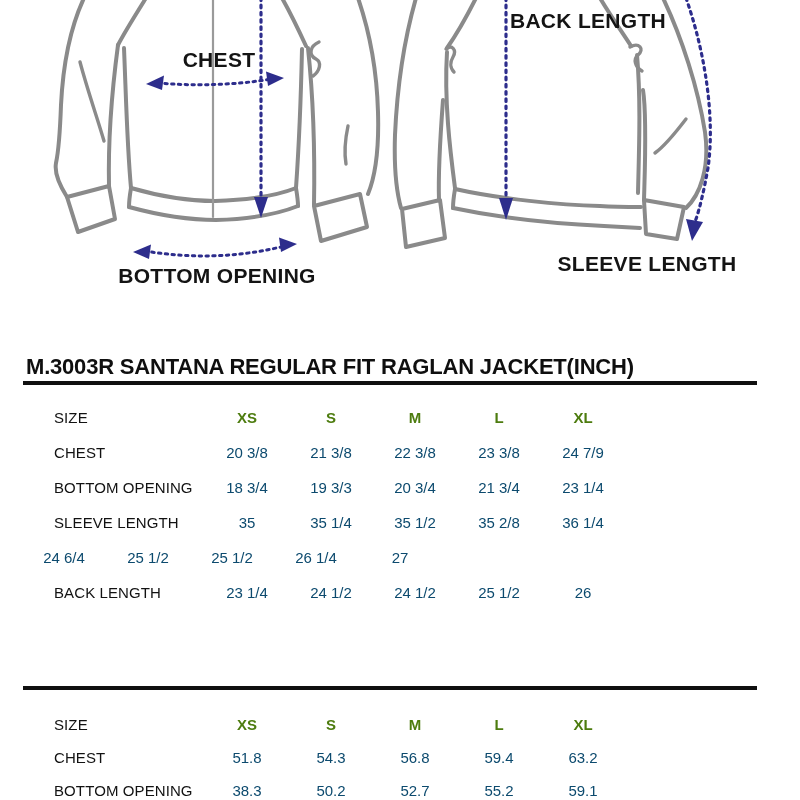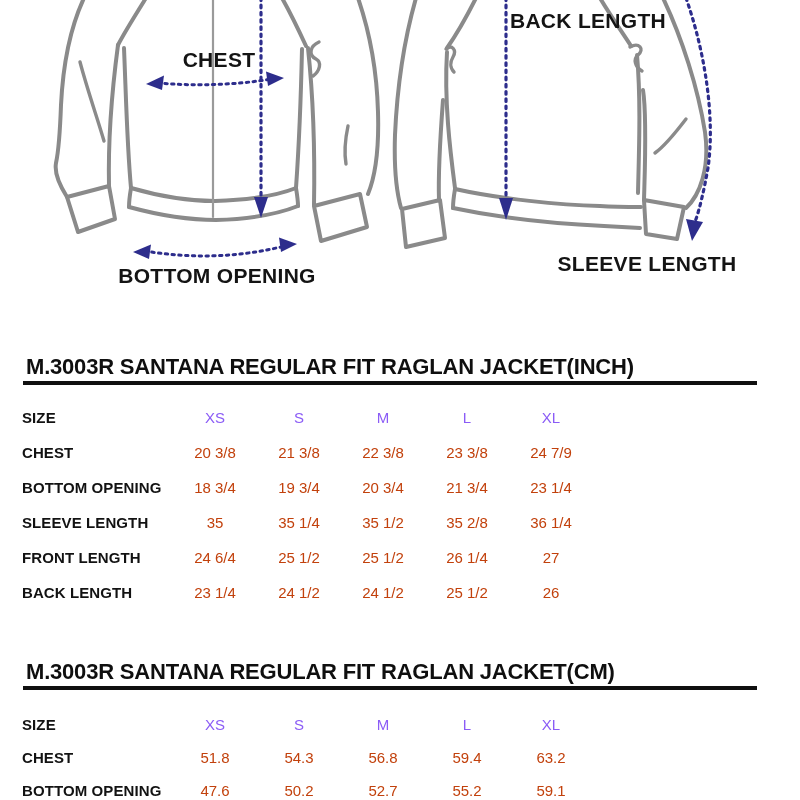--- a/index.html
+++ b/index.html
@@ -18,23 +18,23 @@
     letter-spacing:-0.2px; color:#0f0f0f; white-space:nowrap; line-height:1;
   }
   .title-rule {
     position:absolute; left:23px; width:734px; height:4px; background:#101010;
   }
   .size-table { position:absolute; left:22px; }
   .tr { display:flex; align-items:center; }
   .inch-table .tr { height:35px; }
   .cm-table .tr { height:33px; }
   .td { font-size:15px; }
-  .td.lbl { width:151px; font-weight:bold; color:#121212; letter-spacing:0.1px; }
-  .td.val { width:84px; text-align:center; font-weight:normal; color:#c2410c; }
-  .tr.head .td.val { font-weight:normal; color:#8b5cf6; }
+  .td.lbl { width:151px; font-weight:normal; color:#121212; letter-spacing:0.1px;margin-left:32px; }
+  .td.val { width:84px; text-align:center; font-weight:normal; color:#0c4a6e; }
+  .tr.head .td.val { font-weight:bold; color:#4d7c0f; }
 </style>
 </head>
 <body>
 
 <div class="page">
 
   <svg class="diagram-svg" width="800" height="300" viewBox="0 0 800 300">
 
     <g fill="none" stroke="#8a8a8a" stroke-width="4" stroke-linecap="round" stroke-linejoin="round">
       <path d="M 84,-2 C 70,28 63,65 61,105 C 60,133 59,149 56,163 C 54,174 60,186 67,197"></path>
@@ -125,52 +125,50 @@
       <div class="td lbl">CHEST</div>
       <div class="td val">20 3/8</div>
       <div class="td val">21 3/8</div>
       <div class="td val">22 3/8</div>
       <div class="td val">23 3/8</div>
       <div class="td val">24 7/9</div>
     </div>
     <div class="tr">
       <div class="td lbl">BOTTOM OPENING</div>
       <div class="td val">18 3/4</div>
-      <div class="td val">19 3/4</div>
+      <div class="td val">19 3/3</div>
       <div class="td val">20 3/4</div>
       <div class="td val">21 3/4</div>
       <div class="td val">23 1/4</div>
     </div>
     <div class="tr">
       <div class="td lbl">SLEEVE LENGTH</div>
       <div class="td val">35</div>
       <div class="td val">35 1/4</div>
       <div class="td val">35 1/2</div>
       <div class="td val">35 2/8</div>
       <div class="td val">36 1/4</div>
     </div>
     <div class="tr">
-      <div class="td lbl">FRONT LENGTH</div>
       <div class="td val">24 6/4</div>
       <div class="td val">25 1/2</div>
       <div class="td val">25 1/2</div>
       <div class="td val">26 1/4</div>
       <div class="td val">27</div>
     </div>
     <div class="tr">
       <div class="td lbl">BACK LENGTH</div>
       <div class="td val">23 1/4</div>
       <div class="td val">24 1/2</div>
       <div class="td val">24 1/2</div>
       <div class="td val">25 1/2</div>
       <div class="td val">26</div>
     </div>
   </div>
 
-  <div class="table-title" style="top:661px;">M.3003R SANTANA REGULAR FIT RAGLAN JACKET(CM)</div>
   <div class="title-rule" style="top:686px;"></div>
 
   <div class="size-table cm-table" style="top:708px;">
     <div class="tr head">
       <div class="td lbl">SIZE</div>
       <div class="td val">XS</div>
       <div class="td val">S</div>
       <div class="td val">M</div>
       <div class="td val">L</div>
       <div class="td val">XL</div>
@@ -178,21 +176,21 @@
     <div class="tr">
       <div class="td lbl">CHEST</div>
       <div class="td val">51.8</div>
       <div class="td val">54.3</div>
       <div class="td val">56.8</div>
       <div class="td val">59.4</div>
       <div class="td val">63.2</div>
     </div>
     <div class="tr">
       <div class="td lbl">BOTTOM OPENING</div>
-      <div class="td val">47.6</div>
+      <div class="td val">38.3</div>
       <div class="td val">50.2</div>
       <div class="td val">52.7</div>
       <div class="td val">55.2</div>
       <div class="td val">59.1</div>
     </div>
   </div>
 
 </div>
 
 </body></html>

